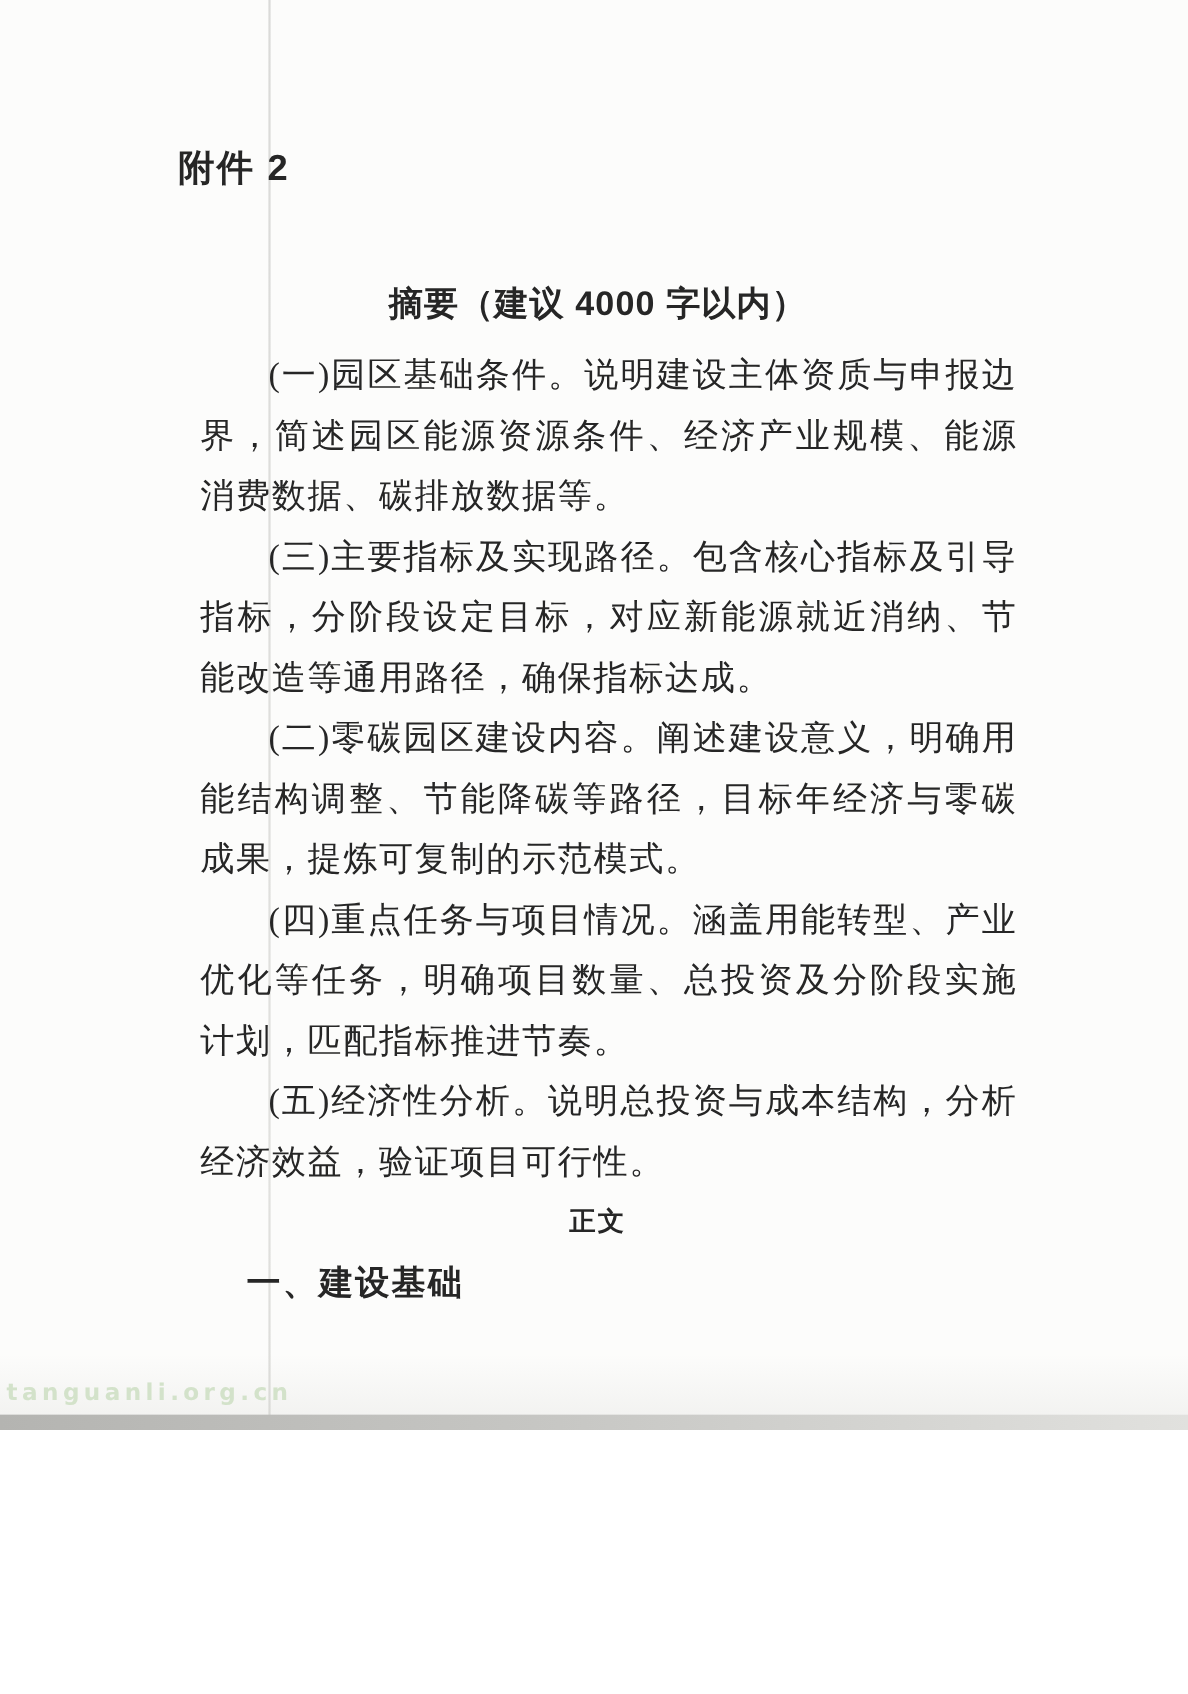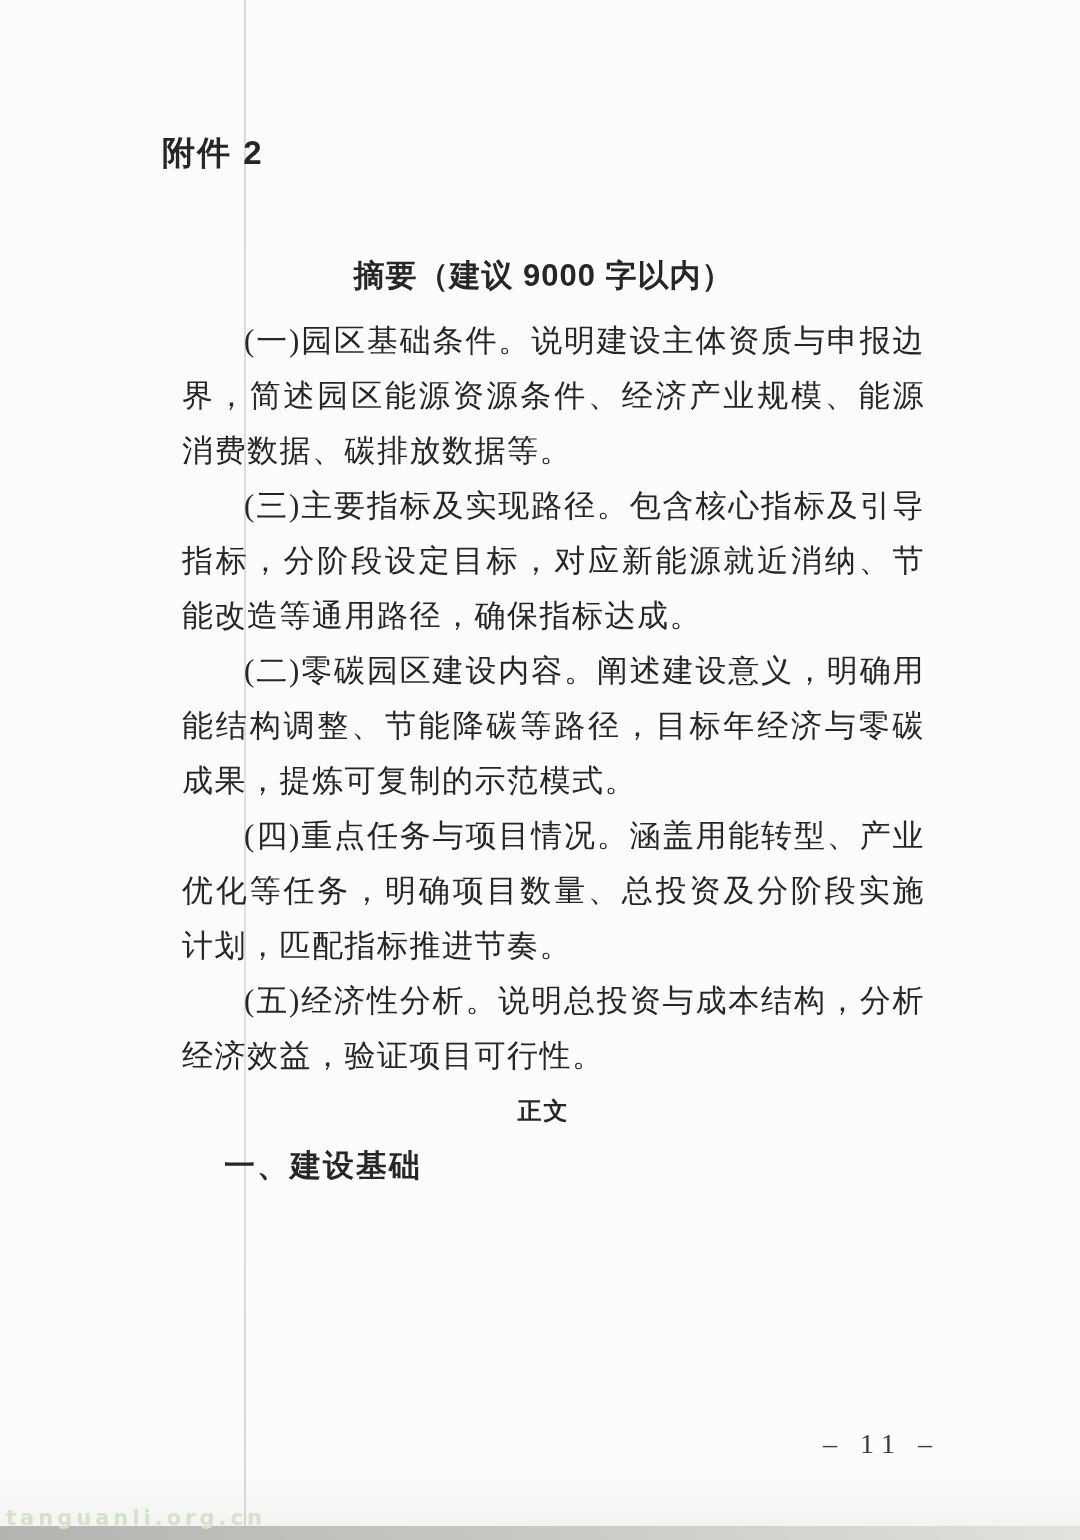--- a/index.html
+++ b/index.html
@@ -3,21 +3,21 @@
 <meta charset="utf-8">
 <style>
   html, body {
     margin: 0;
     padding: 0;
     background: #ffffff;
   }
   .page {
     position: relative;
     width: 1080px;
-    height: 1540px;
+    height: 1300px;
     background: linear-gradient(180deg, #fdfdfc 0%, #fcfcfa 88%, #f4f4f1 97%, #ececе9 100%);
     background-color: #fcfcfb;
     overflow: hidden;
     font-family: "Liberation Serif", "DejaVu Serif", serif;
     color: #262626;
   }
   
   .fold-line {
     position: absolute;
     left: 244px;
@@ -91,21 +91,21 @@
     top: 1428px;
     right: 140px;
     font-size: 28px;
     letter-spacing: 8px;
     color: #3c3c3c;
     font-family: "Liberation Serif", "DejaVu Serif", serif;
   }
   .watermark {
     position: absolute;
     left: 6px;
-    bottom: 10px;
+    bottom: 22px;
     font-family: "DejaVu Sans", "Liberation Sans", sans-serif;
     font-weight: bold;
     font-size: 21px;
     letter-spacing: 4px;
     color: #d3e2ca;
   }
   .bottom-wash {
     position: absolute;
     left: 0;
     right: 0;
@@ -126,21 +126,21 @@
 </head>
 <body>
 
 <div class="page">
   <div class="fold-line"></div>
 
   <div class="content">
     <div class="attachment">附件 2</div>
 
 
-    <h2 class="abstract-heading">摘要（建议 9000 字以内）</h2>
+    <h2 class="abstract-heading">摘要（建议 4000 字以内）</h2>
 
     <div class="body-block">
       <p class="body-para">(一)园区基础条件。说明建设主体资质与申报边界，简述园区能源资源条件、经济产业规模、能源消费数据、碳排放数据等。</p>
       <p class="body-para">(三)主要指标及实现路径。包含核心指标及引导指标，分阶段设定目标，对应新能源就近消纳、节能改造等通用路径，确保指标达成。</p>
       <p class="body-para">(二)零碳园区建设内容。阐述建设意义，明确用能结构调整、节能降碳等路径，目标年经济与零碳成果，提炼可复制的示范模式。</p>
       <p class="body-para">(四)重点任务与项目情况。涵盖用能转型、产业优化等任务，明确项目数量、总投资及分阶段实施计划，匹配指标推进节奏。</p>
       <p class="body-para">(五)经济性分析。说明总投资与成本结构，分析经济效益，验证项目可行性。</p>
     </div>
 
     <h2 class="center-heading">正文</h2>

